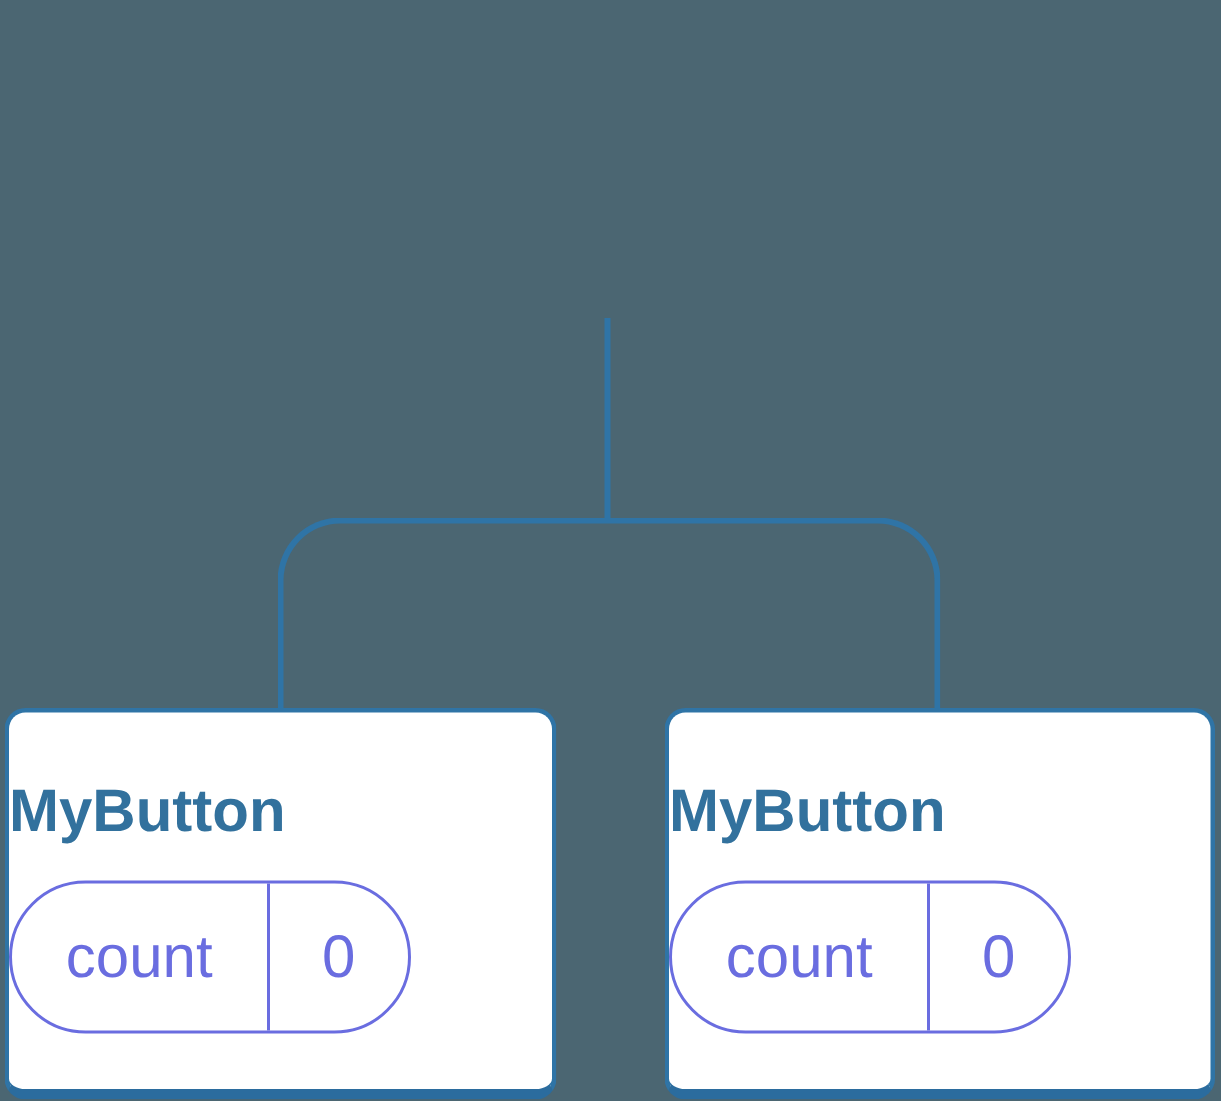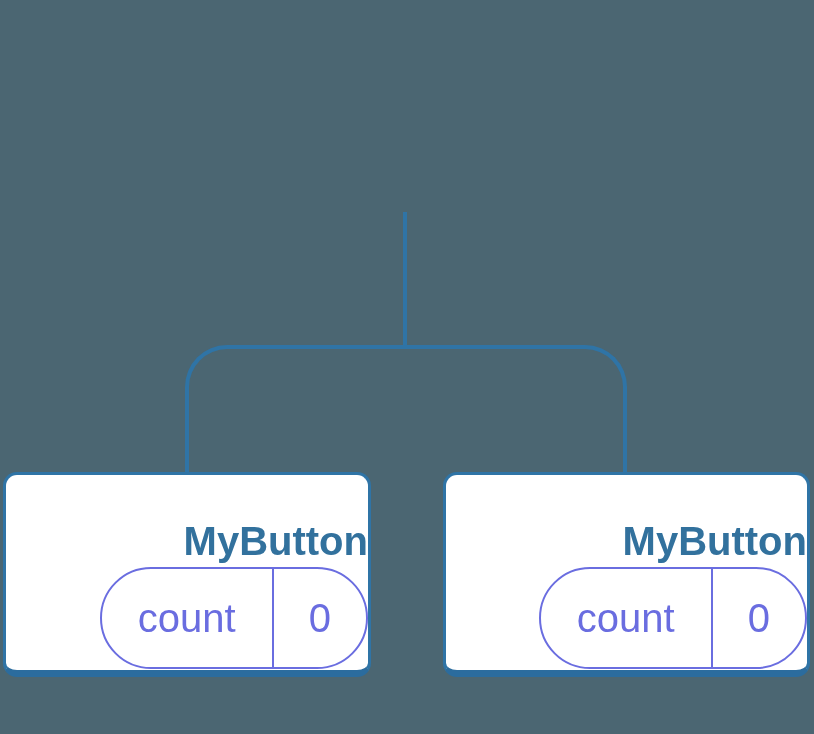--- a/index.html
+++ b/index.html
@@ -49,35 +49,36 @@
     position: absolute;
     left: 185px; top: 345px;
     width: 442px; height: 127px;
     border: 4px solid var(--node-border);
     border-bottom: none;
     border-radius: 42px 42px 0 0;
     background: transparent;
   }
   .node-child {
     top: 472px;
-    height: 205px;
+    height: 261px;
     display: flex;
     flex-direction: column;
-    align-items: flex-end;
+    align-items: flex-start;
     padding-top: 40px;
   }
   .node-child-left  { left: 3px;   width: 368px; }
   .node-child-right { left: 443px; width: 367px; }
   .child-label {
     font-size: 40px;
     font-weight: 600;
     line-height: 1.3;
     color: var(--node-text);
   }
   .pill {
+    margin-top: 20px;
     width: 268px;
     height: 102px;
     border: 2.5px solid var(--state-accent);
     border-radius: 51px;
     display: flex;
     align-items: stretch;
     color: var(--state-accent);
     font-size: 40px;
     font-weight: 400;
     background: var(--node-fill);

